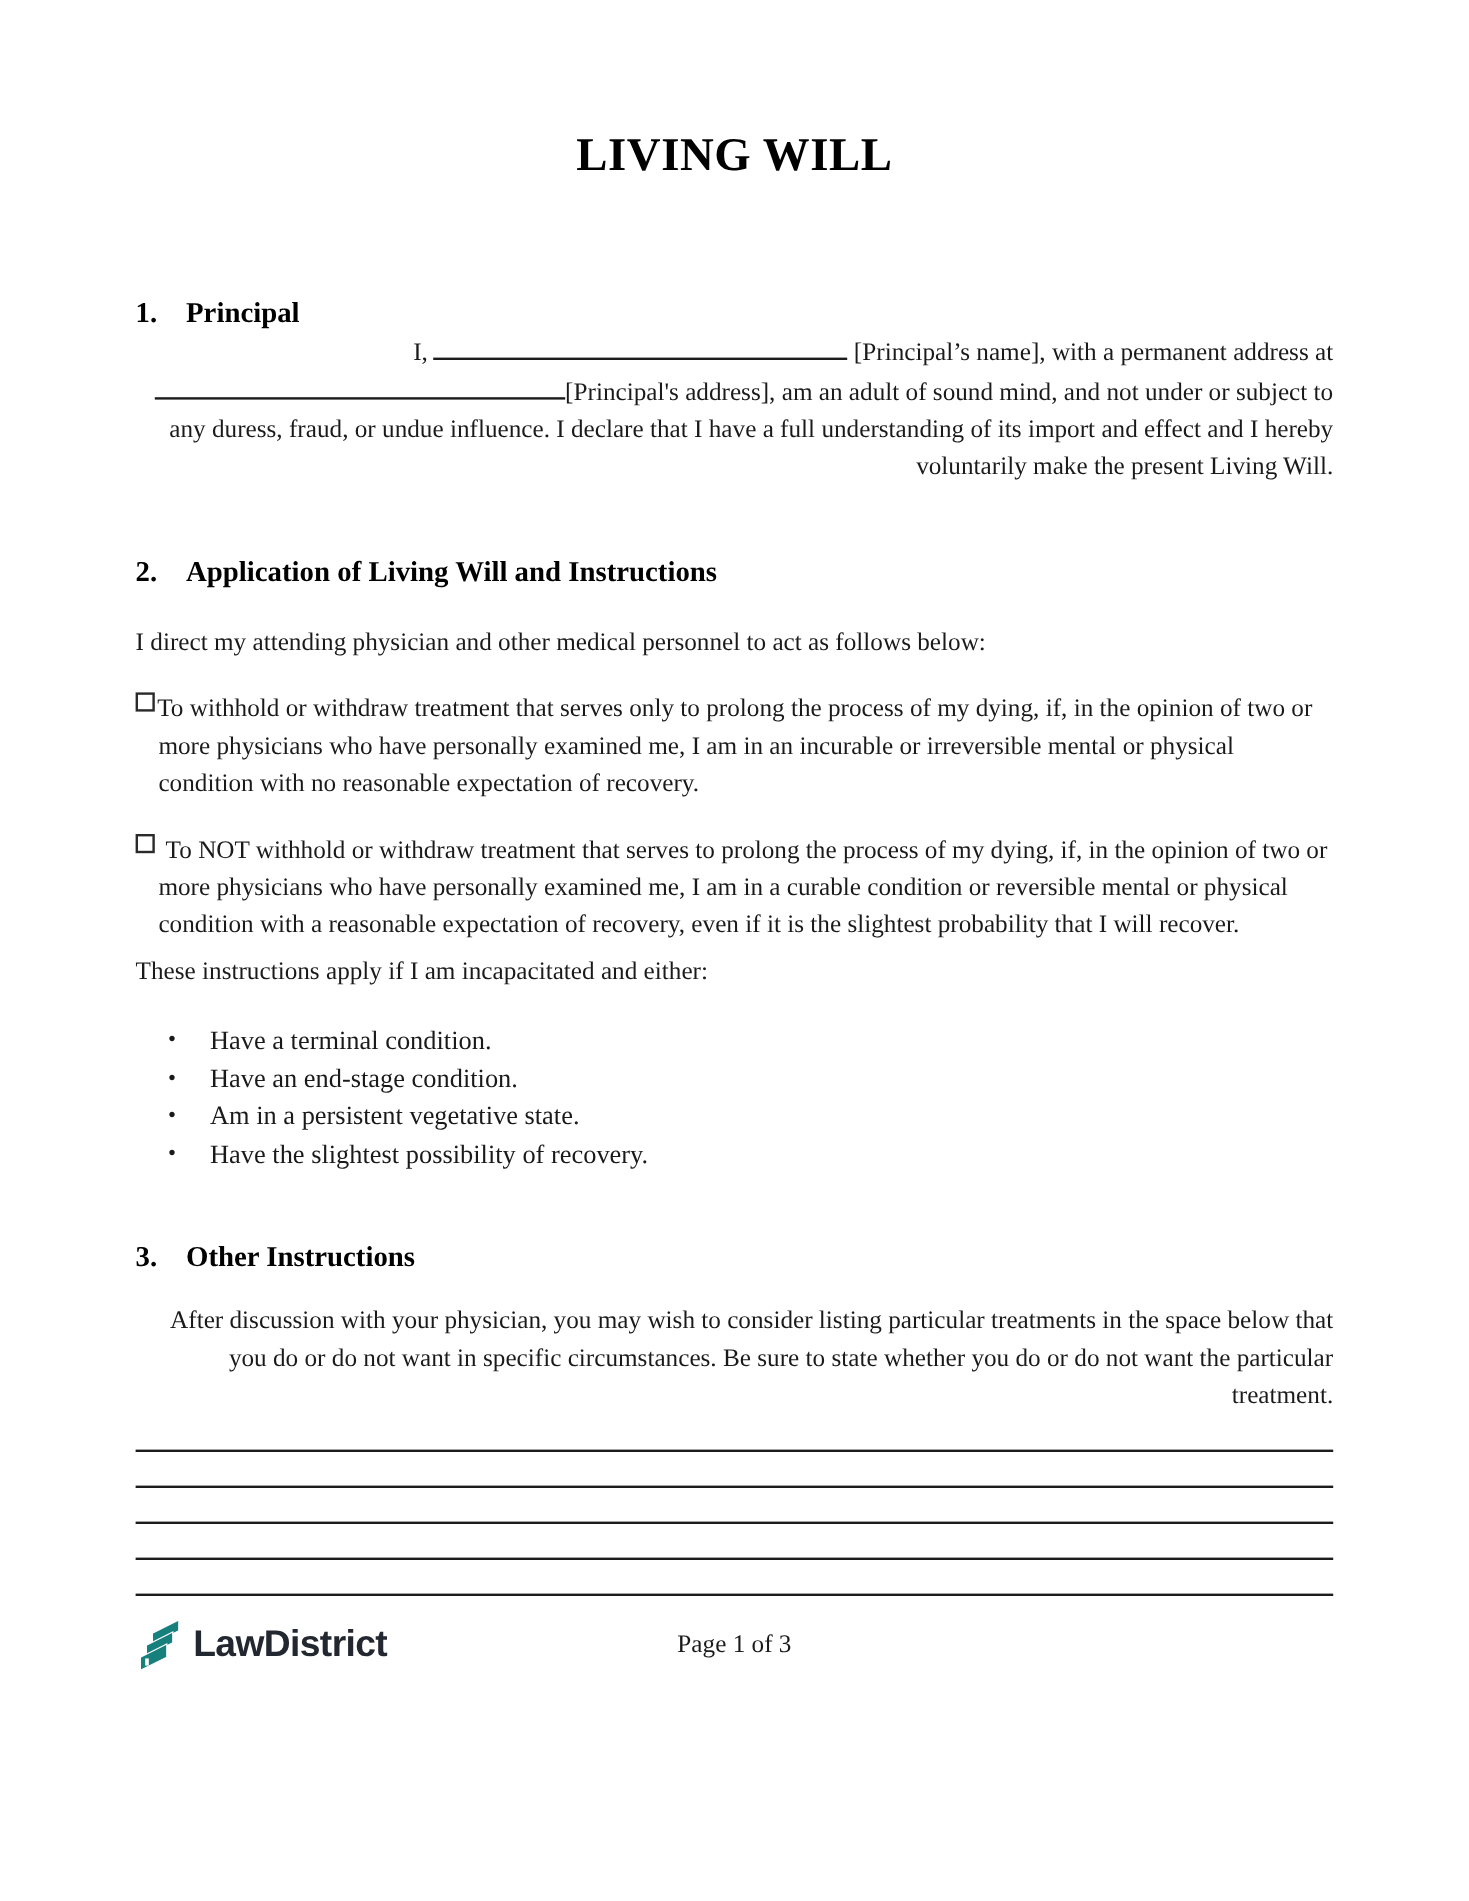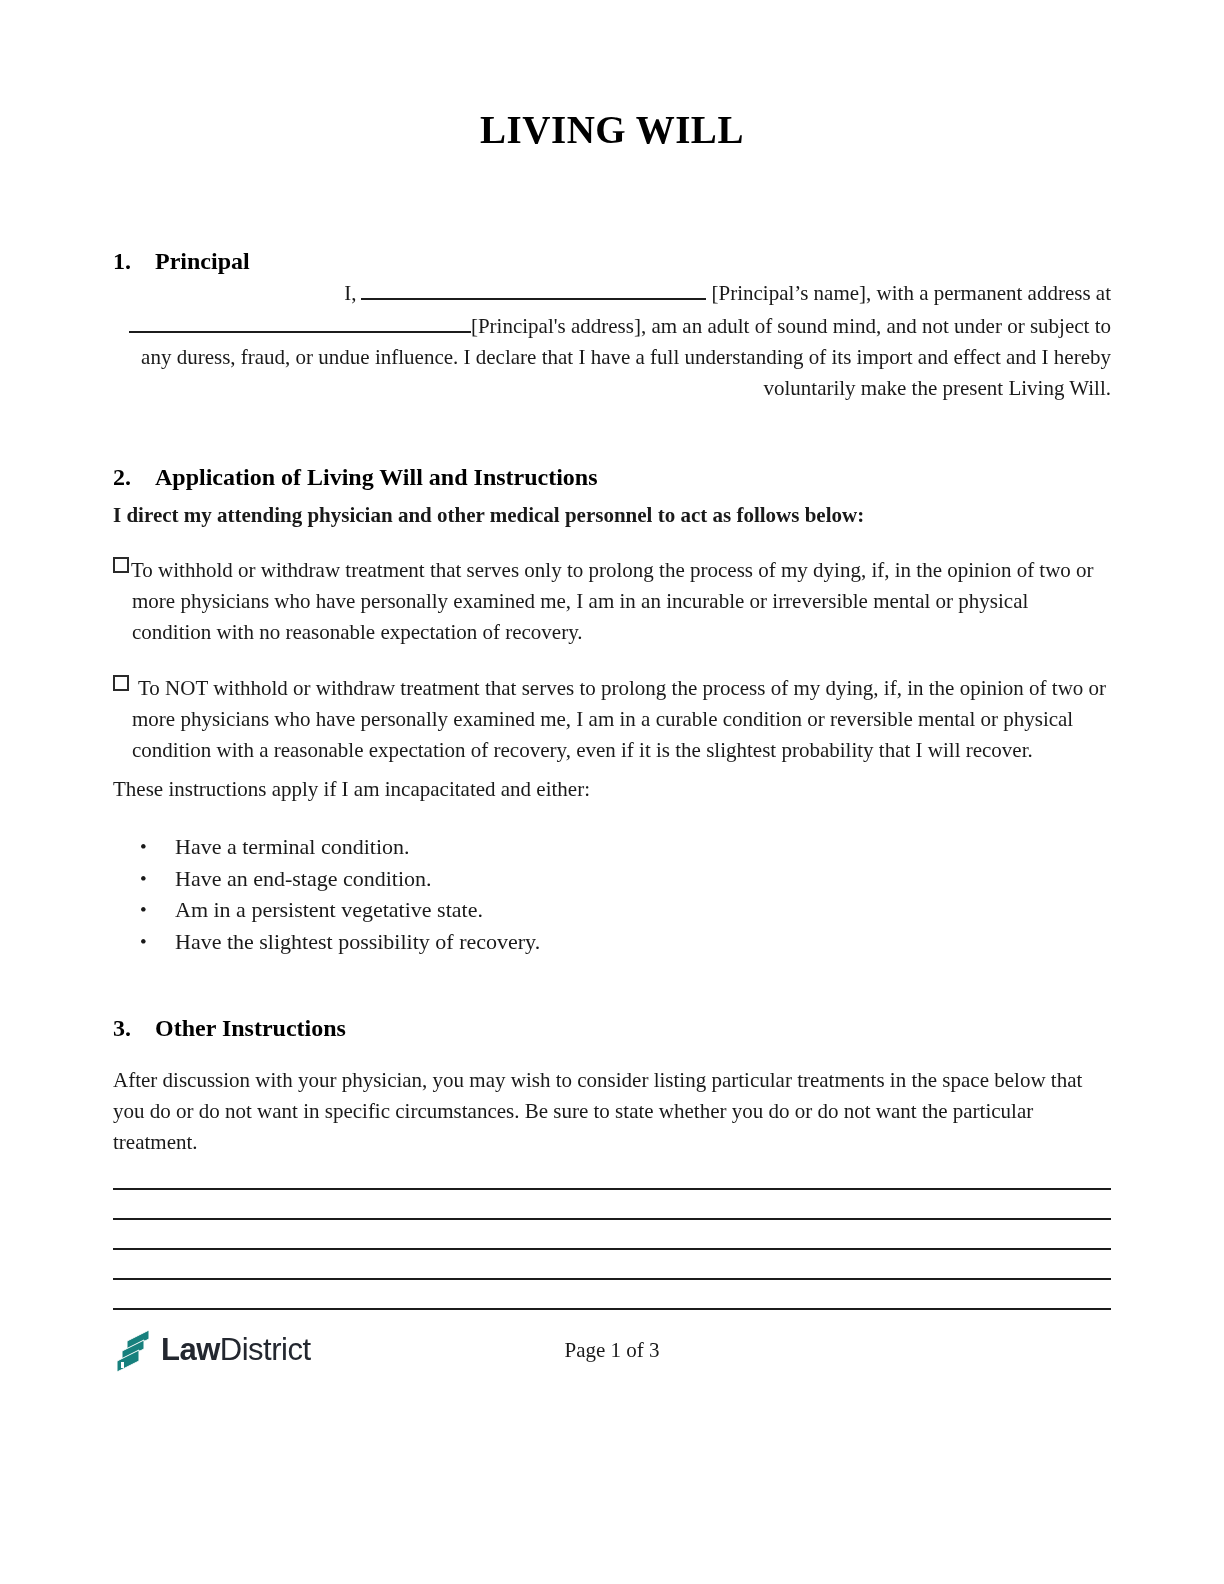--- a/index.html
+++ b/index.html
@@ -17,23 +17,23 @@
   .sec-heading{
     font-size:24px;line-height:30px;font-weight:bold;color:#000;
     margin:0;
   }
   .sec-heading .num{display:inline-block;width:42px;}
   .h-s1{margin-top:88px;}
   .h-s2{margin-top:58px;}
   .h-s3{margin-top:56px;}
   p{margin:0;font-size:21px;line-height:31px;}
   .p-principal{text-align:right;}
-  .p-intro{margin-top:8px;font-weight:bold;}
+  .p-intro{margin-top:28px;}
   .p-apply{margin-top:8px;}
-  .p-body3{margin-top:22px;}
+  .p-body3{margin-top:22px;text-align:right;}
   .p-treatments{margin-top:30px;}
   .blank{
     display:inline-block;height:1.05em;vertical-align:baseline;
     border-bottom:2px solid #1c1c1c;
   }
   .blank-name{width:345px;margin:0 6px 0 4px;}
   .blank-address{width:342px;}
   .option{margin-top:24px;padding-left:19px;text-indent:-19px;}
   .option.second{margin-top:25px;}
   .checkbox{
@@ -58,21 +58,21 @@
   .rule.first{height:30px;}
   .footer{position:relative;margin-top:16px;height:52px;}
   .brand{
     position:absolute;left:0;top:0;height:48px;
     display:flex;align-items:center;
     font-family:"Liberation Sans","DejaVu Sans",sans-serif;
   }
   .brand svg{display:block;margin-right:6px;}
   .brand-text{font-size:31px;color:#23272f;letter-spacing:-0.5px;}
   .brand-text .law{font-weight:bold;}
-  .brand-text .district{font-weight:normal;text-align:right;}
+  .brand-text .district{font-weight:bold;text-align:right;}
   .page-num{
     text-align:center;padding-top:12px;font-size:21px;color:#1a1a1a;
   }
 </style>
 </head>
 <body>
 
 <div class="content">
 
   <h1 class="doc-title">LIVING WILL</h1>

